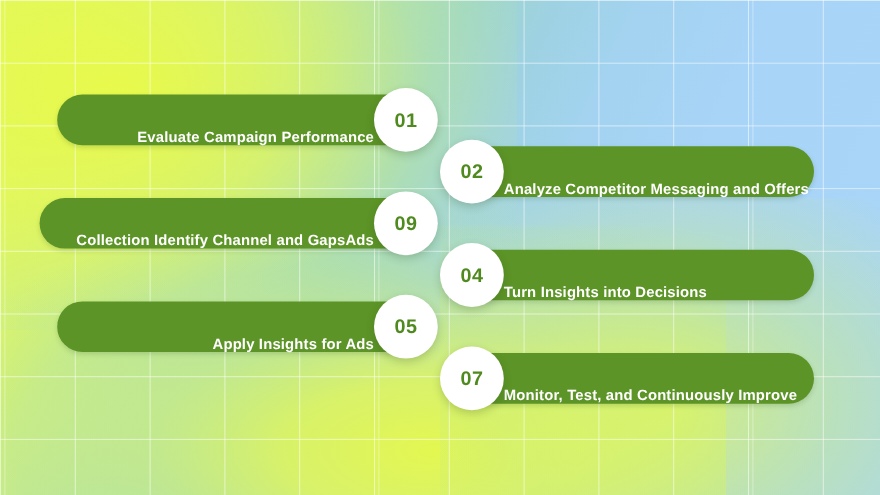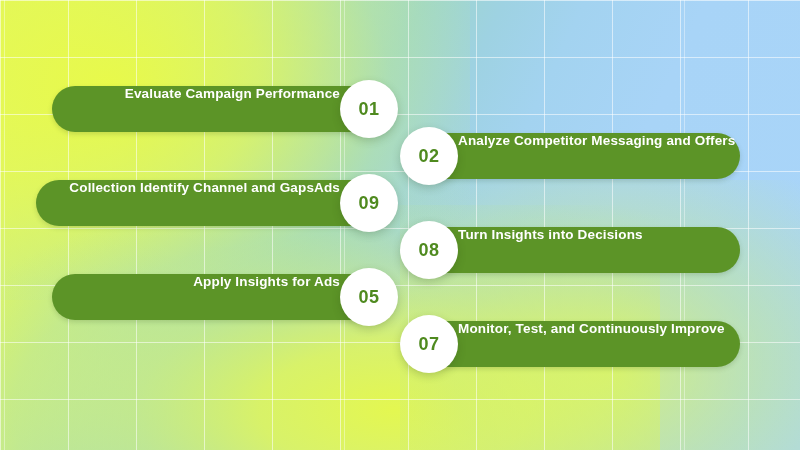--- a/index.html
+++ b/index.html
@@ -103,21 +103,21 @@
     position: absolute;
     height: 46px;
   }
   .bar {
     position: absolute;
     top: 0;
     height: 46px;
     border-radius: 23px;
     background: #5c9427;
     display: flex;
-    align-items: flex-start;
+    align-items: flex-end;
     box-sizing: border-box;
     box-shadow: 0 2px 5px rgba(40,70,20,0.18);
   }
   .step.left .bar {
     left: 0;
     right: 0;
     justify-content: flex-end;
     padding-right: 54px;
   }
   .step.right .bar {
@@ -191,21 +191,21 @@
         </div>
         <div class="badge">
           <span class="badge-text">09</span>
         </div>
       </div>
       <div class="step right" style="top: 227px; left: 404px; right: 48px;">
         <div class="bar">
           <span class="bar-label">Turn Insights into Decisions</span>
         </div>
         <div class="badge">
-          <span class="badge-text">08</span>
+          <span class="badge-text">04</span>
         </div>
       </div>
       <div class="step left" style="top: 274px; left: 52px; right: 406px;">
         <div class="bar">
           <span class="bar-label">Apply Insights for Ads</span>
         </div>
         <div class="badge">
           <span class="badge-text">05</span>
         </div>
       </div>

